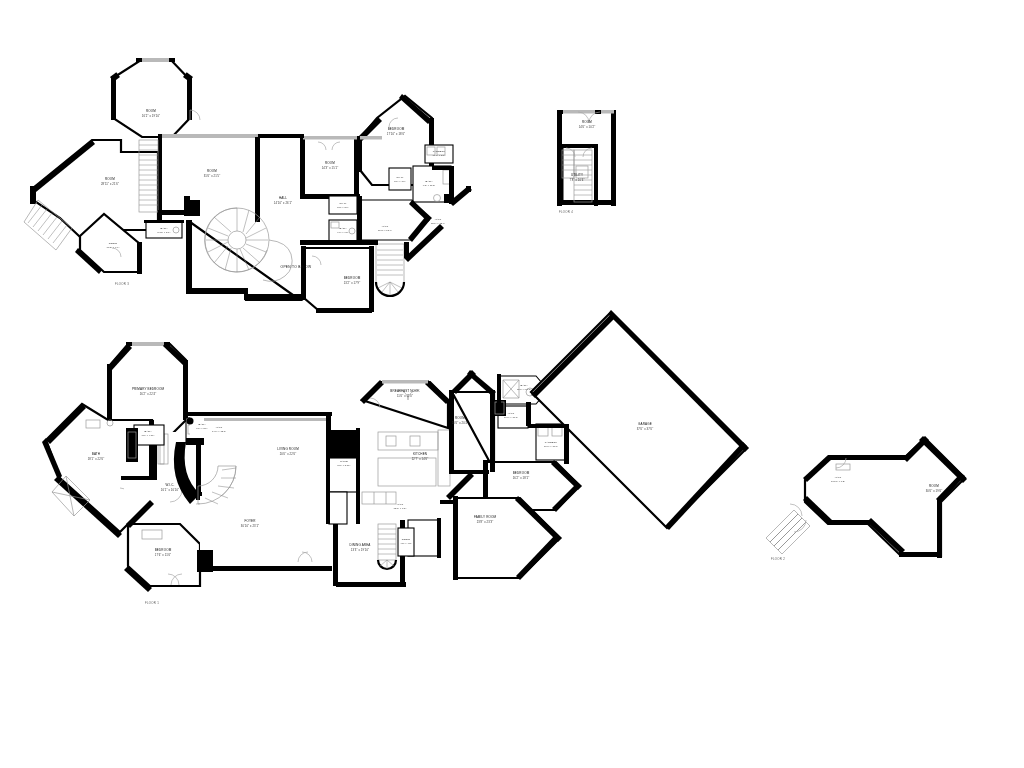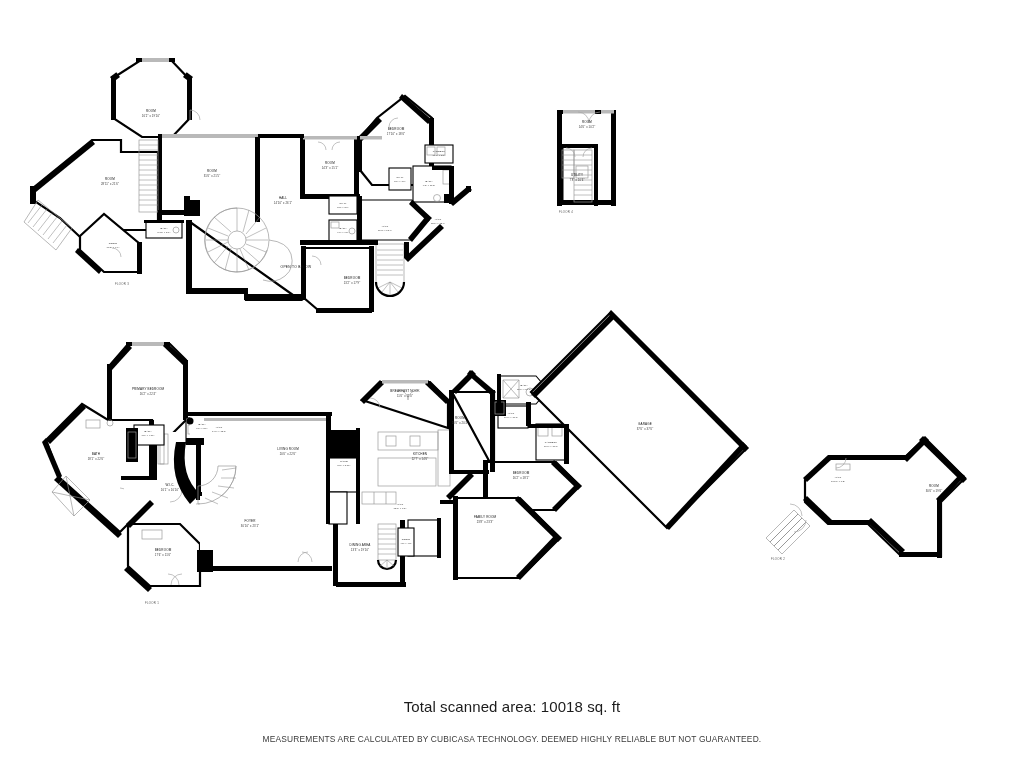--- a/index.html
+++ b/index.html
@@ -709,18 +709,14 @@
 
     <g>
       <text class="lbl tiny" x="838" y="478">HALL</text>
       <text class="lbl tiny dim" x="838" y="482">16'11" x 6'2"</text>
       <text class="lbl" x="934" y="487">ROOM</text>
       <text class="lbl dim" x="934" y="491.5">30'6" x 19'6"</text>
     </g>
 
   </svg>
 
-  <div class="footer-wrap">
-    <div class="total-area">Total scanned area: 10018 sq. ft</div>
-    <div class="disclaimer">MEASUREMENTS ARE CALCULATED BY CUBICASA TECHNOLOGY. DEEMED HIGHLY RELIABLE BUT NOT GUARANTEED.</div>
-  </div>
 
 </div>
 
 </body></html>

